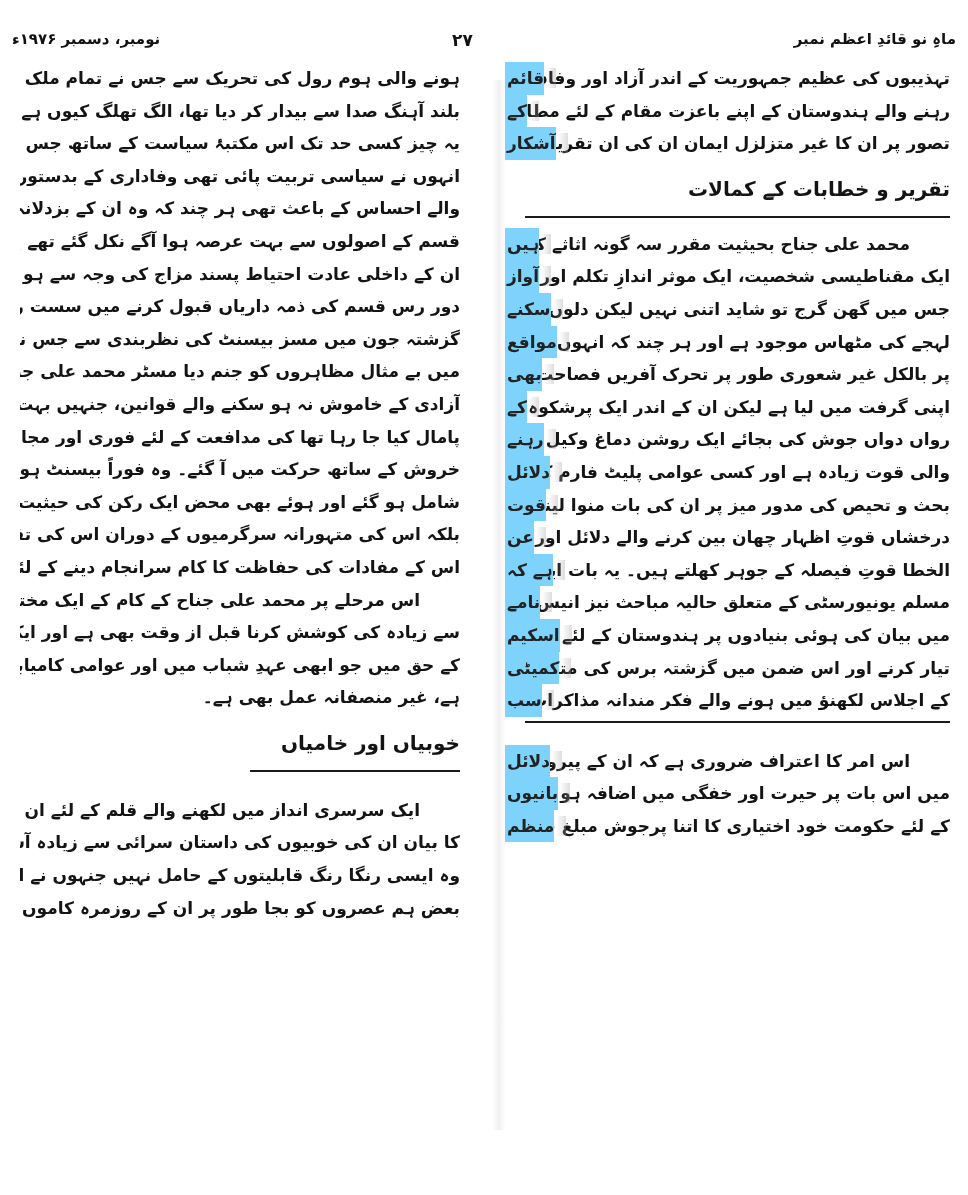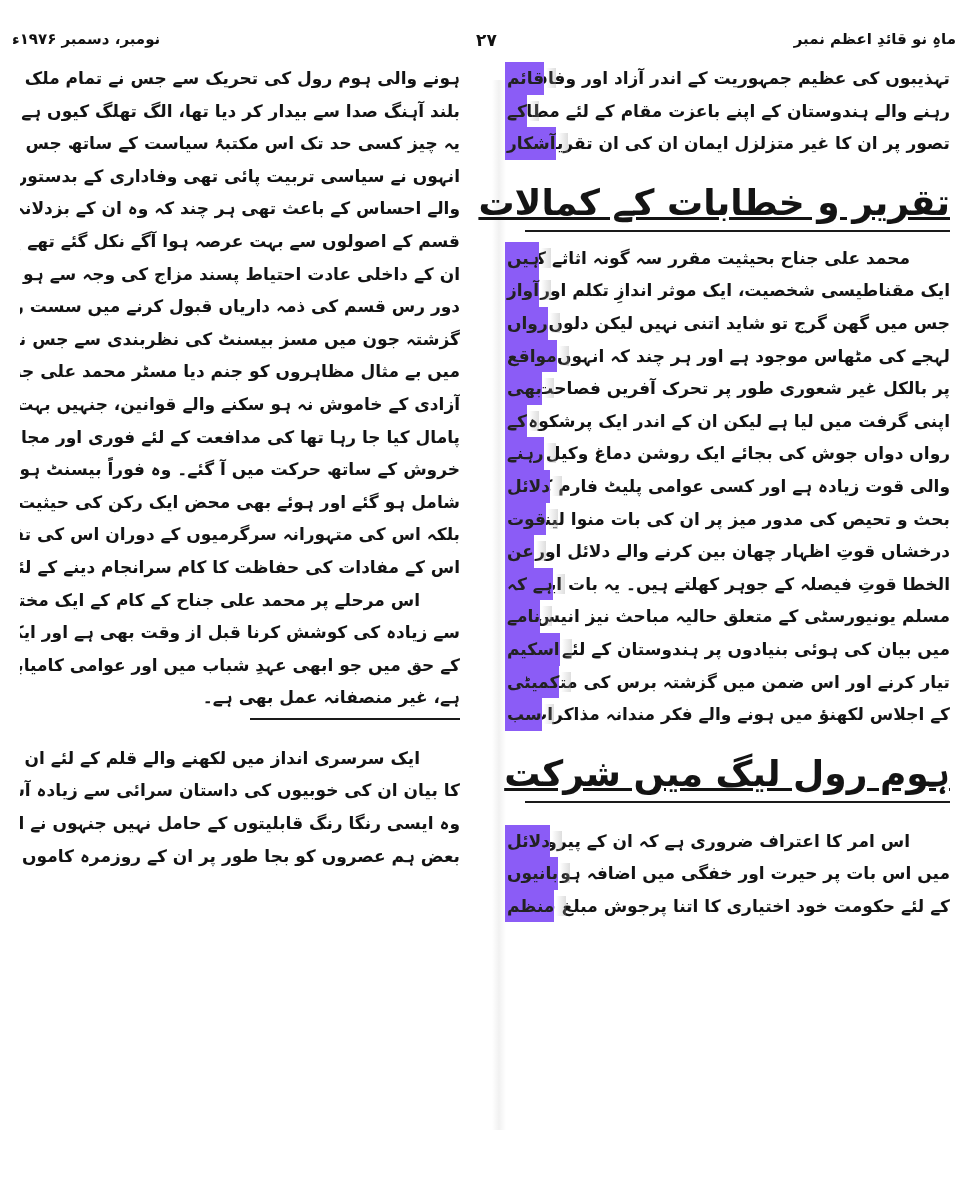--- a/index.html
+++ b/index.html
@@ -4,46 +4,46 @@
 <style>
   html, body { margin: 0; padding: 0; background: #ffffff; }
   body {
     width: 968px; height: 1195px; overflow: hidden; position: relative;
     font-family: "DejaVu Sans", sans-serif; color: #141414;
   }
   .page { position: absolute; inset: 0; }
   .header { position: absolute; top: 30px; left: 0; width: 968px; height: 30px; direction: rtl; }
   .header span { position: absolute; top: 0; font-size: 15px; font-weight: bold; color: #111; }
   .hdr-right { right: 12px; }
-  .hdr-center { left: 476px; direction: ltr; font-size: 17px !important; }
+  .hdr-center { left: 452px; direction: ltr; font-size: 17px !important; }
   .hdr-left { left: 12px; }
 
   .col {
     position: absolute; top: 62px; direction: rtl; text-align: justify;
   }
   .col-right { left: 505px; width: 445px; }
   .col-left { left: 20px; width: 440px; }
 
   .line {
     height: 32.6px; line-height: 32.6px; font-size: 17px; font-weight: bold;
     white-space: nowrap; overflow: hidden; text-align: justify; text-align-last: justify;
     position: relative;
   }
   .line.short { text-align-last: right; }
   .line.indent { padding-right: 40px; }
   .edge {
-    position: absolute; left: 0; top: 0; color: #222; background: #8b5cf6; padding-left: 2px;
+    position: absolute; left: 0; top: 0; color: #222; background: #7dd3fc; padding-left: 2px;
   }
   .edge::after {
     content: ""; position: absolute; right: -12px; top: 6px; width: 10px; height: 20px;
     background: linear-gradient(90deg, rgba(180,180,180,0.0), rgba(160,160,160,0.35));
   }
   .section-heading {
-    font-size: 36px; font-weight: bold; line-height: 46px; height: 46px;
-    text-align: right; white-space: nowrap; margin-top: 20px; text-decoration: underline;
+    font-size: 20px; font-weight: bold; line-height: 46px; height: 46px;
+    text-align: right; white-space: nowrap; margin-top: 6px;
   }
   .heading-rule { height: 2px; background: #1a1a1a; margin: 4px 0 10px 0; }
   .col-right .heading-rule { margin-left: 20px; }
   .col-left .heading-rule { width: 210px; margin-right: 0; margin-left: auto; }
   .gap { height: 12px; }
   .crease {
     position: absolute; top: 80px; left: 492px; width: 14px; height: 1050px;
     background: linear-gradient(90deg, rgba(255,255,255,0), rgba(200,200,200,0.25), rgba(255,255,255,0));
   }
 </style>
@@ -66,36 +66,35 @@
       <div class="line"><span>رہنے والے ہندوستان کے اپنے باعزت مقام کے لئے مطالبے</span><span class="edge">کے</span></div>
       <div class="line"><span>تصور پر ان کا غیر متزلزل ایمان ان کی ان تقریروں سے بخوبی</span><span class="edge">آشکار</span></div>
     </div>
 
     <div class="section-heading">تقریر و خطابات کے کمالات</div>
     <div class="heading-rule"></div>
 
     <div>
       <div class="line indent"><span>محمد علی جناح بحیثیت مقرر سہ گونہ اثاثے کے مالک</span><span class="edge">ہیں</span></div>
       <div class="line"><span>ایک مقناطیسی شخصیت، ایک موثر اندازِ تکلم اور ایک ایسی</span><span class="edge">آواز</span></div>
-      <div class="line"><span>جس میں گھن گرج تو شاید اتنی نہیں لیکن دلوں کو موہ لینے</span><span class="edge">رواں</span></div>
+      <div class="line"><span>جس میں گھن گرج تو شاید اتنی نہیں لیکن دلوں کو موہ لینے</span><span class="edge">سکنے</span></div>
       <div class="line"><span>لہجے کی مٹھاس موجود ہے اور ہر چند کہ انہوں نے بعض</span><span class="edge">مواقع</span></div>
       <div class="line"><span>پر بالکل غیر شعوری طور پر تحرک آفریں فصاحت کے لمحات</span><span class="edge">بھی</span></div>
       <div class="line"><span>اپنی گرفت میں لیا ہے لیکن ان کے اندر ایک پرشکوہ خطیب</span><span class="edge">کے</span></div>
       <div class="line"><span>رواں دواں جوش کی بجائے ایک روشن دماغ وکیل کی فائز</span><span class="edge">رہنے</span></div>
       <div class="line"><span>والی قوت زیادہ ہے اور کسی عوامی پلیٹ فارم کی جگہ کسی</span><span class="edge">دلائل</span></div>
       <div class="line"><span>بحث و تحیص کی مدور میز پر ان کی بات منوا لینے کی غیر معمولی</span><span class="edge">قوت</span></div>
       <div class="line"><span>درخشاں قوتِ اظہار چھان بین کرنے والے دلائل اور منزہ</span><span class="edge">عن</span></div>
       <div class="line"><span>الخطا قوتِ فیصلہ کے جوہر کھلتے ہیں۔ یہ بات ایک کھلا راز</span><span class="edge">ہے کہ</span></div>
       <div class="line"><span>مسلم یونیورسٹی کے متعلق حالیہ مباحث نیز انیس ارکان کے</span><span class="edge">نامے</span></div>
       <div class="line"><span>میں بیان کی ہوئی بنیادوں پر ہندوستان کے لئے اصلاحات</span><span class="edge">اسکیم</span></div>
       <div class="line"><span>تیار کرنے اور اس ضمن میں گزشتہ برس کی متحدہ کانگریس</span><span class="edge">کمیٹی</span></div>
       <div class="line"><span>کے اجلاس لکھنؤ میں ہونے والے فکر مندانہ مذاکرات میں</span><span class="edge">سب</span></div>
     </div>
 
-    <div class="section-heading">ہوم رول لیگ میں شرکت</div>
     <div class="heading-rule"></div>
 
     <div class="gap"></div>
     <div>
       <div class="line indent"><span>اس امر کا اعتراف ضروری ہے کہ ان کے پیرووں کے</span><span class="edge">دلائل</span></div>
       <div class="line"><span>میں اس بات پر حیرت اور خفگی میں اضافہ ہو رہا تھا کہ ہندوستانیوں</span><span class="edge">بانیوں</span></div>
       <div class="line"><span>کے لئے حکومت خود اختیاری کا اتنا پرجوش مبلغ حال ہی</span><span class="edge">منظم</span></div>
     </div>
   </div>
 
@@ -119,20 +118,21 @@
       <div class="line">اس کے مفادات کی حفاظت کا کام سرانجام دینے کے لئے انہوں نے</div>
     </div>
 
     <div>
       <div class="line indent">اس مرحلے پر محمد علی جناح کے کام کے ایک مختصر سے مجموعی جائزے</div>
       <div class="line">سے زیادہ کی کوشش کرنا قبل از وقت بھی ہے اور ایک ایسے شخص</div>
       <div class="line">کے حق میں جو ابھی عہدِ شباب میں اور عوامی کامیابیوں کی دہلیز پر</div>
       <div class="line short">ہے، غیر منصفانہ عمل بھی ہے۔</div>
     </div>
 
+    <div class="section-heading">خوبیاں اور خامیاں</div>
     <div class="heading-rule"></div>
 
     <div class="gap"></div>
     <div>
       <div class="line indent">ایک سرسری انداز میں لکھنے والے قلم کے لئے ان کی کوتاہیوں</div>
       <div class="line">کا بیان ان کی خوبیوں کی داستان سرائی سے زیادہ آسان ہے۔</div>
       <div class="line">وہ ایسی رنگا رنگ قابلیتوں کے حامل نہیں جنہوں نے ان کے</div>
       <div class="line">بعض ہم عصروں کو بجا طور پر ان کے روزمرہ کاموں کے مسلمہ دائروں</div>
     </div>
   </div>

